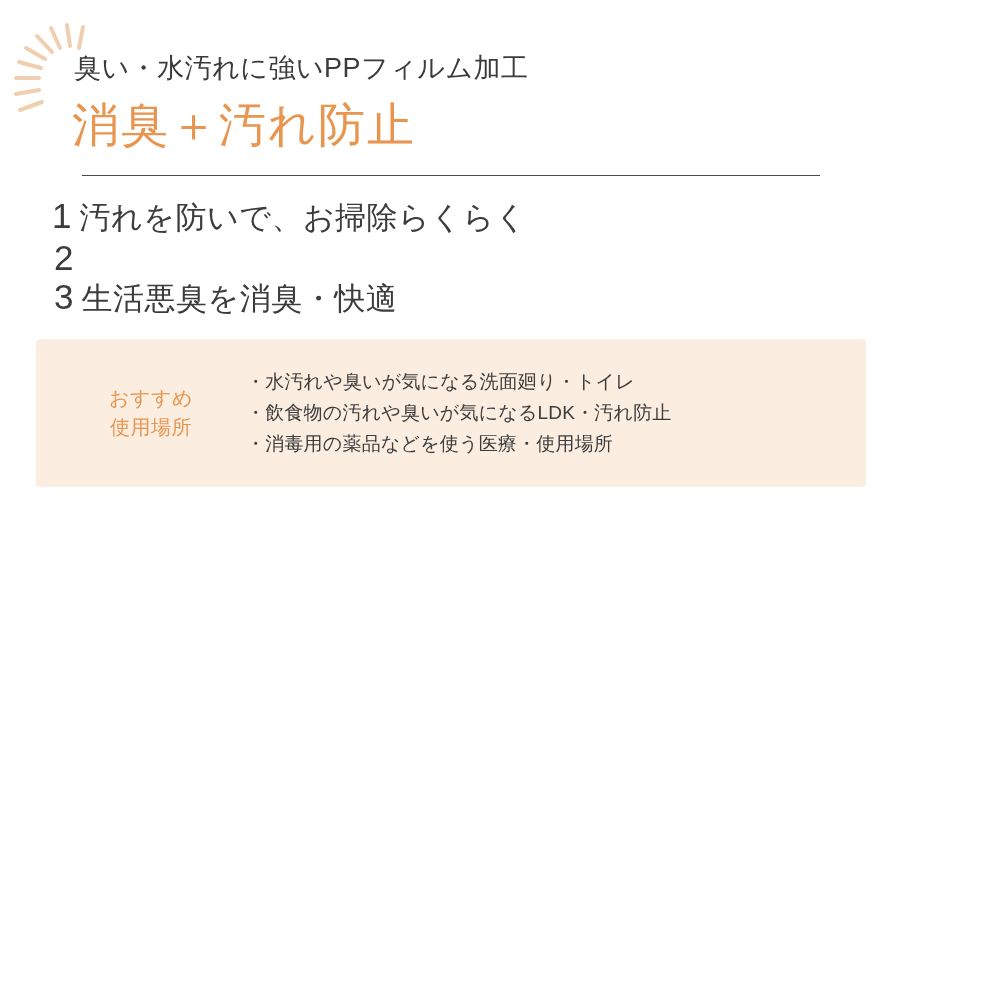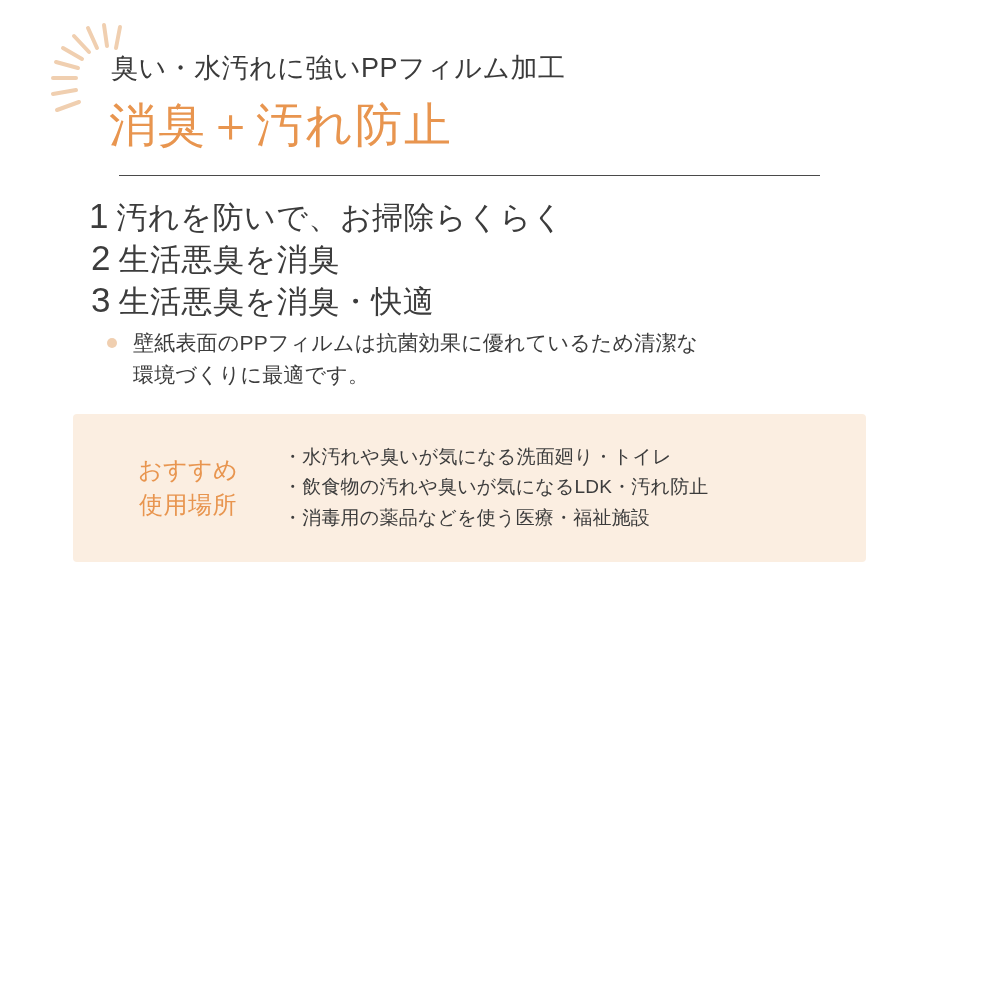--- a/index.html
+++ b/index.html
@@ -13,21 +13,20 @@
     font-family: "Liberation Sans", sans-serif;
     color: #3c3c3c;
     overflow: hidden;
   }
 
   .page {
     position: relative;
     width: 902px;
     height: 1000px;
     box-sizing: border-box;
-    padding-left: 37px;
   }
 
   
   .header {
     position: relative;
     padding: 50px 60px 0 60px;
   }
   .sunburst {
     position: absolute;
     left: 14px;
@@ -115,21 +114,21 @@
     background: #fbeee1;
     border-radius: 4px;
     display: flex;
     align-items: center;
     padding: 22px 26px 22px 20px;
     box-sizing: border-box;
     min-height: 148px;
   }
   .rec-label {
     color: #e8954f;
-    font-size: 24px;
+    font-size: 20px;
     line-height: 1.45;
     text-align: center;
     width: 190px;
     flex: 0 0 190px;
     letter-spacing: 0.5px;
   }
   .rec-list {
     list-style: none;
     margin: 0;
     padding: 0;
@@ -175,40 +174,35 @@
     <div class="section sec-1">
       <div class="sec-head">
         <span class="sec-num">1</span>
         <span class="sec-title">汚れを防いで、お掃除らくらく</span>
       </div>
     </div>
 
     <div class="section sec-2">
       <div class="sec-head">
         <span class="sec-num">2</span>
-        <span class="sec-title">生活悪臭を消臭</span>
       </div>
     </div>
 
     <div class="section sec-3">
       <div class="sec-head">
         <span class="sec-num">3</span>
         <span class="sec-title">生活悪臭を消臭・快適</span>
       </div>
-      <ul class="bullets">
-        <li style="white-space:pre-line">壁紙表面のPPフィルムは抗菌効果に優れているため清潔な
-環境づくりに最適です。</li>
-      </ul>
     </div>
 
   </div>
 
   <div class="recommend">
     <div class="rec-label" style="white-space:pre-line">おすすめ
 使用場所</div>
     <ul class="rec-list">
       <li>水汚れや臭いが気になる洗面廻り・トイレ</li>
       <li>飲食物の汚れや臭いが気になるLDK・汚れ防止</li>
-      <li>消毒用の薬品などを使う医療・福祉施設</li>
+      <li>消毒用の薬品などを使う医療・使用場所</li>
     </ul>
   </div>
 
 </div>
 
 </body></html>

